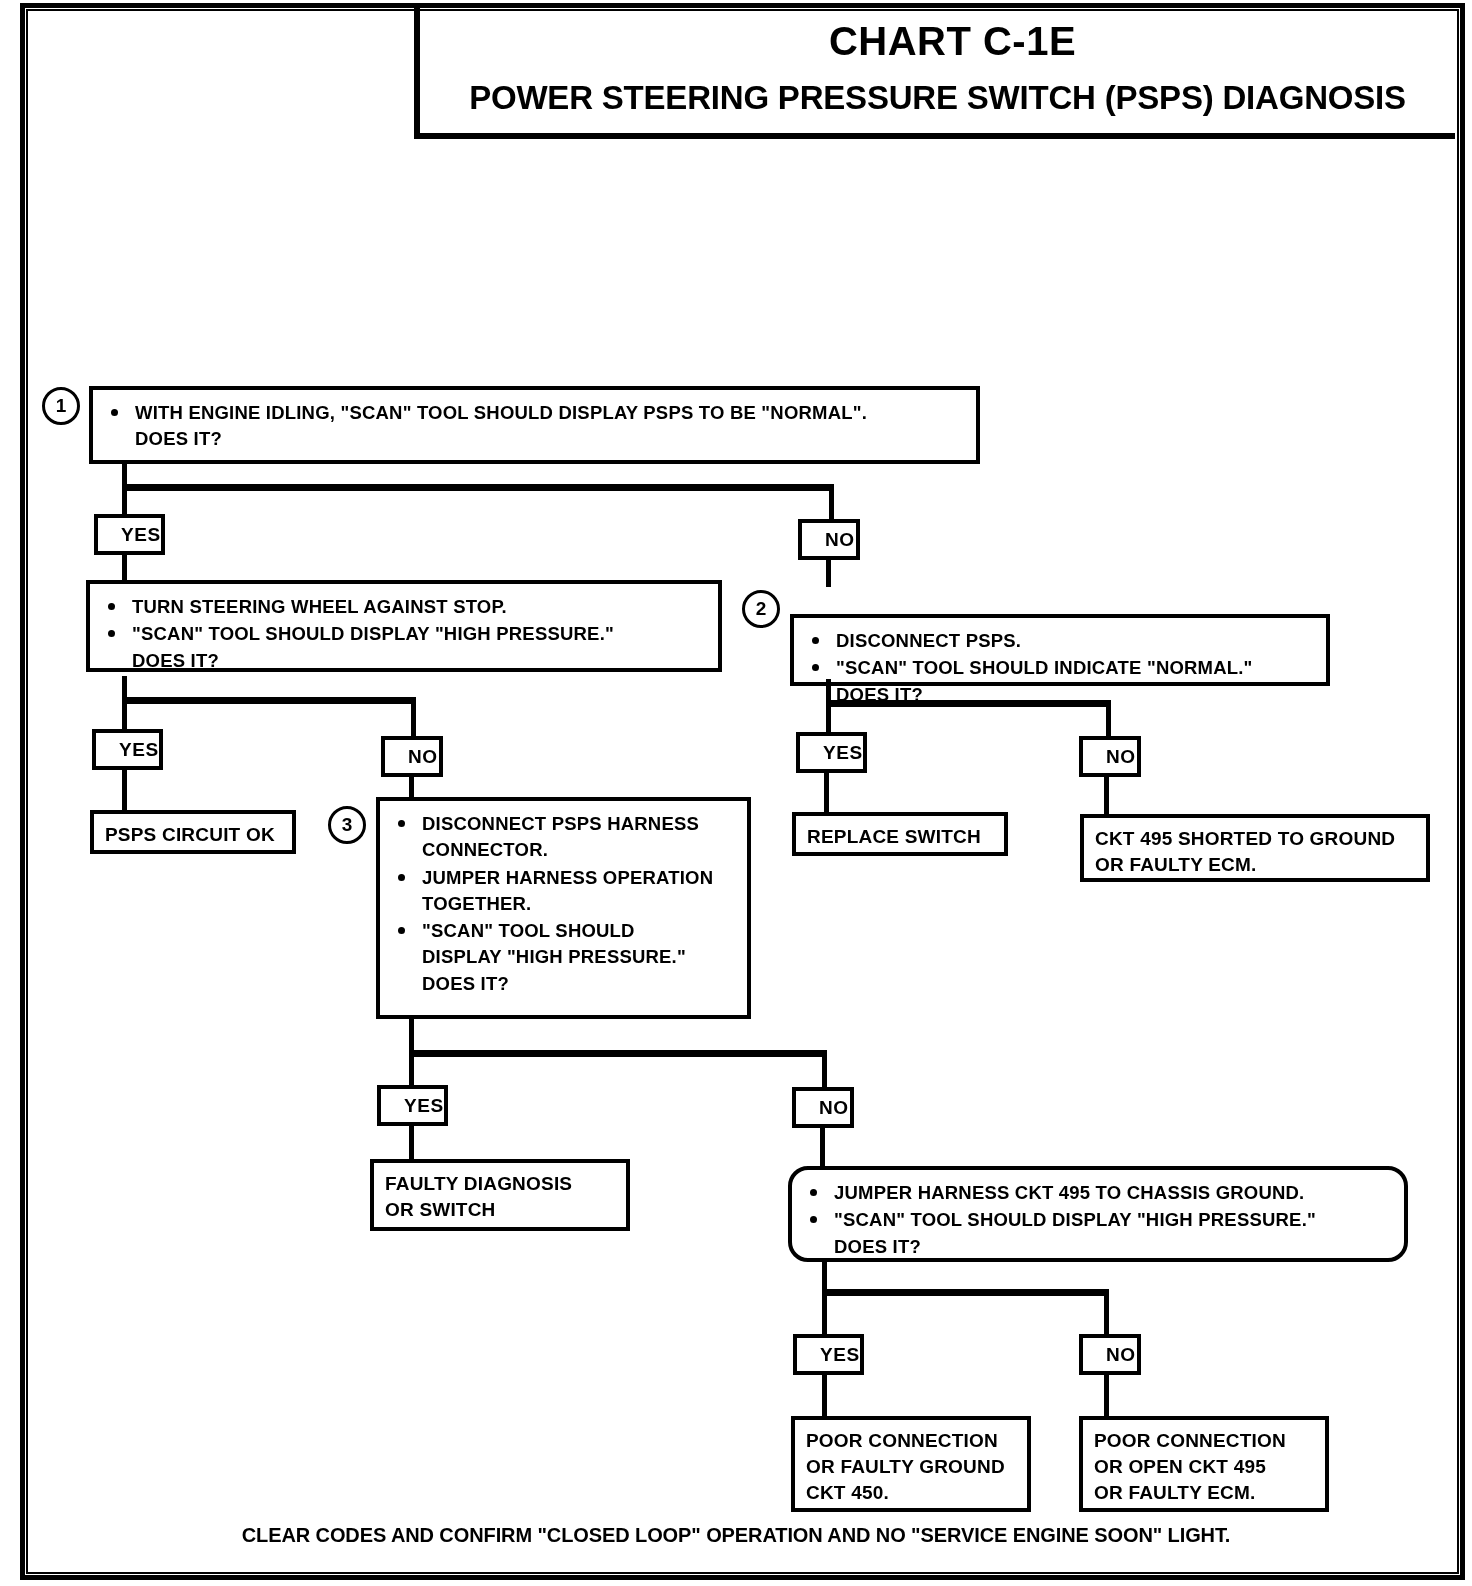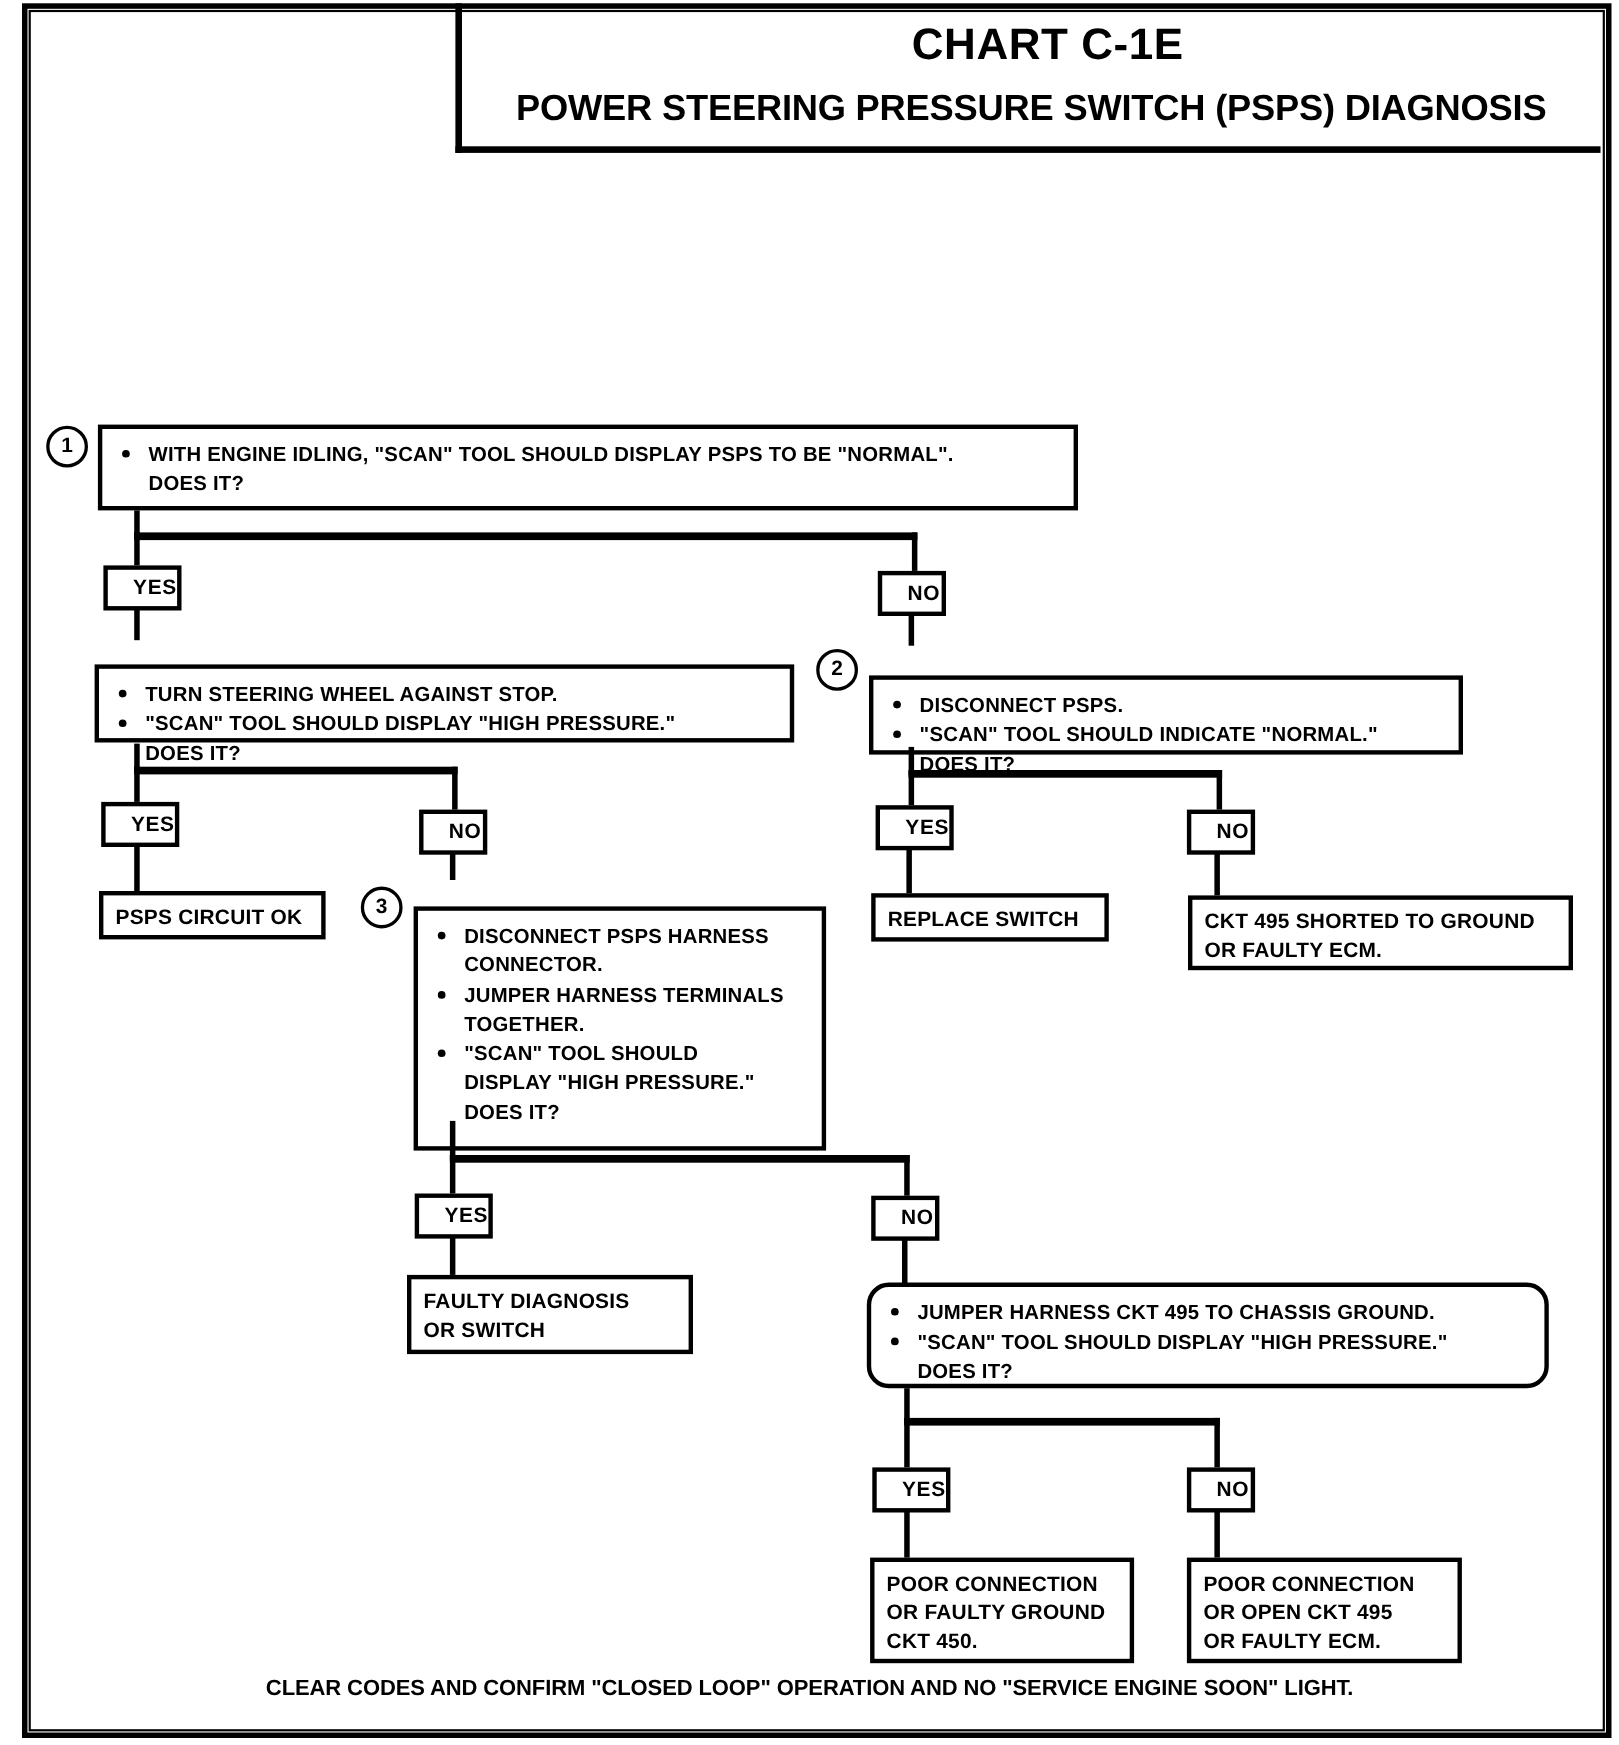--- a/index.html
+++ b/index.html
@@ -156,21 +156,21 @@
   <div class="ln ln-h-thick" style="left:122px; top:484px; width:712px;"></div>
   <div class="ln ln-v" style="left:122px; top:484px; height:32px;"></div>
   <div class="ln ln-v" style="left:829px; top:484px; height:37px;"></div>
 
   <div class="box yn-box" style="left:94px; top:514px; width:71px; height:41px;">YES</div>
   <div class="box yn-box" style="left:798px; top:519px; width:62px; height:41px;">NO</div>
 
   <div class="ln ln-v" style="left:122px; top:553px; height:29px;"></div>
   <div class="ln ln-v" style="left:826px; top:558px; height:29px;"></div>
 
-  <div class="box step-box" style="left:86px; top:580px; width:636px; height:71px;margin-top:24px;">
+  <div class="box step-box" style="left:86px; top:580px; width:636px; height:92px;">
     <ul class="bul">
       <li class="nb">TURN STEERING WHEEL AGAINST STOP.</li>
       <li class="nb">"SCAN" TOOL SHOULD DISPLAY "HIGH PRESSURE."
 DOES IT?</li>
     </ul>
   </div>
 
   <div class="circ" style="left:742px; top:590px;">2</div>
   <div class="box step-box" style="left:790px; top:614px; width:540px; height:72px;">
     <ul class="bul">
@@ -209,25 +209,25 @@
   <div class="box result-box" style="left:792px; top:812px; width:216px; height:44px;">
     <span class="nb">REPLACE SWITCH</span>
   </div>
 
   <div class="box result-box" style="left:1080px; top:814px; width:350px; height:68px;">
     <span class="nb">CKT 495  SHORTED TO GROUND
 OR FAULTY ECM.</span>
   </div>
 
   <div class="circ" style="left:328px; top:806px;">3</div>
-  <div class="box step-box" style="left:376px; top:797px; width:375px; height:222px;margin-top:27px;">
+  <div class="box step-box" style="left:376px; top:797px; width:375px; height:222px;">
     <ul class="bul">
       <li class="nb">DISCONNECT PSPS  HARNESS
 CONNECTOR.</li>
-      <li class="nb">JUMPER HARNESS TERMINALS
+      <li class="nb">JUMPER HARNESS OPERATION
 TOGETHER.</li>
       <li class="nb">"SCAN" TOOL SHOULD
 DISPLAY "HIGH PRESSURE."
 DOES IT?</li>
     </ul>
   </div>
 
   <div class="ln ln-v" style="left:409px; top:1019px; height:36px;"></div>
   <div class="ln ln-h-thick" style="left:409px; top:1050px; width:418px;"></div>
   <div class="ln ln-v" style="left:409px; top:1050px; height:36px;"></div>

